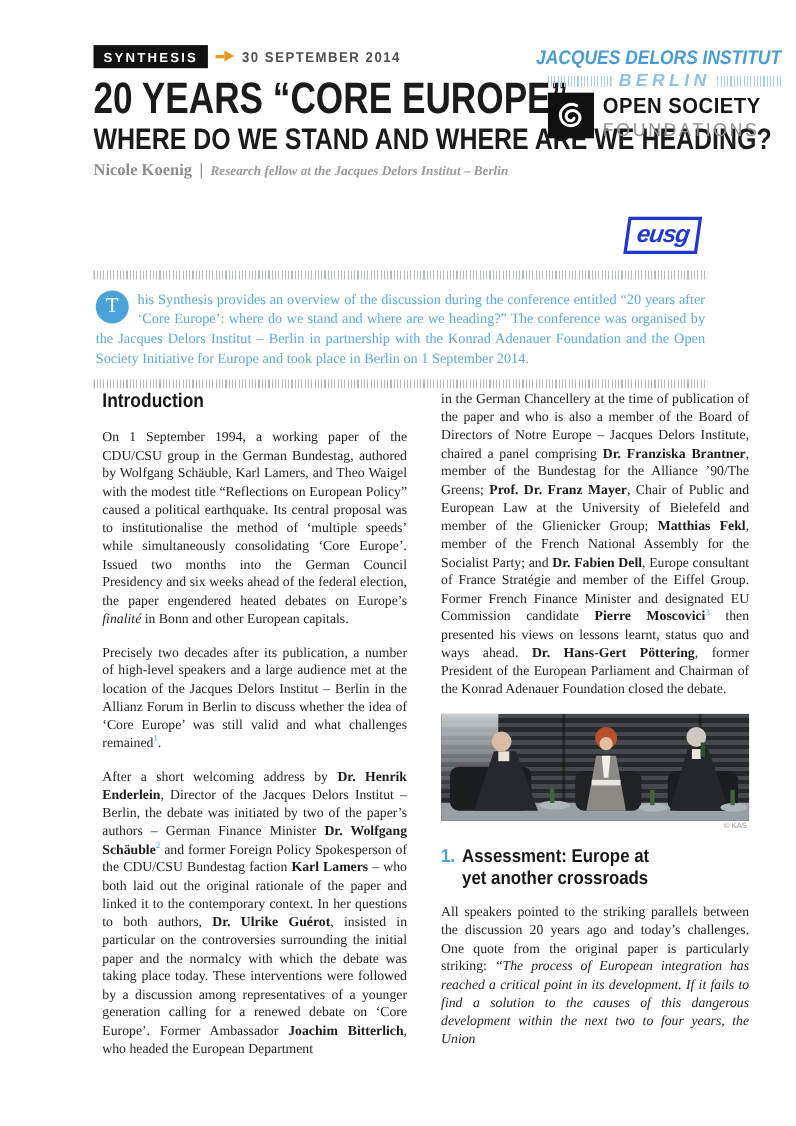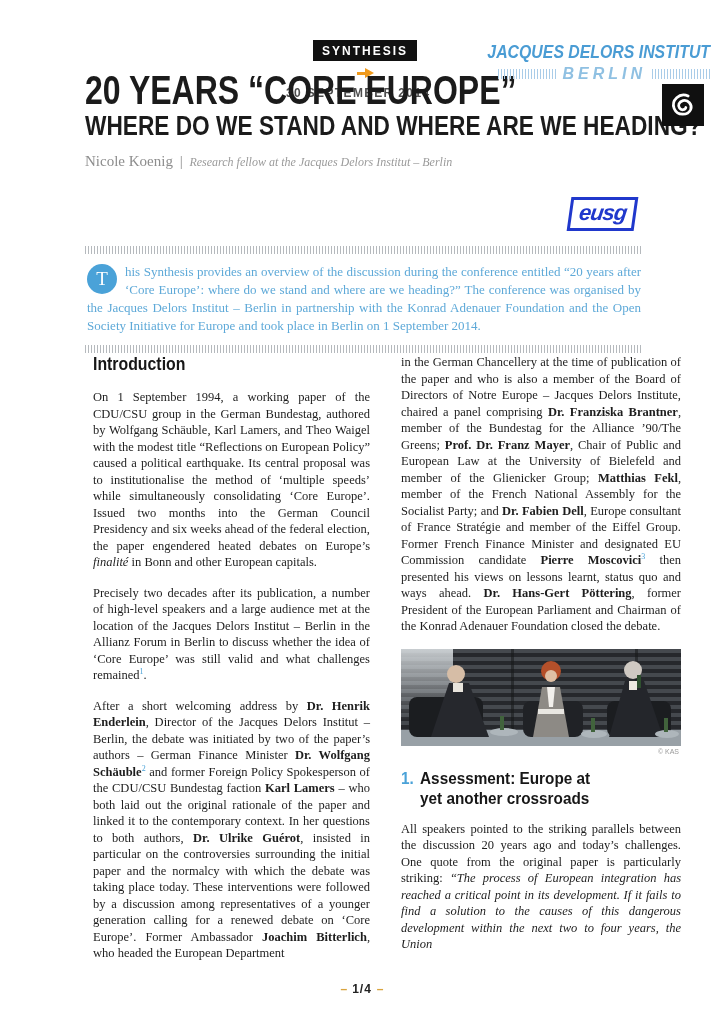--- a/index.html
+++ b/index.html
@@ -5,21 +5,21 @@
   * { margin:0; padding:0; box-sizing:border-box; }
   html,body { background:#ffffff; }
   .page {
     position:relative; width:724px; height:1024px; margin:0 auto;
     background:#ffffff; overflow:hidden;
     font-family:"Liberation Serif", serif; color:#1d1d1d;
   }
 
   
   .masthead { position:absolute; left:85px; top:40px; width:560px; }
-  .badge-row { display:flex; align-items:center; gap:7px; height:22px;flex-direction:column; }
+  .badge-row { display:flex; align-items:center; gap:7px; height:22px; }
   .badge {
     background:#111; color:#fff; font-family:"Liberation Sans",sans-serif;
     font-weight:bold; font-size:12px; letter-spacing:2px; padding:4px 9px 3px;
   }
   .arrow-icon { display:flex; align-items:center; }
   .arrow-tail { width:8px; height:3px; background:#f09a1c; }
   .arrow-head { width:0; height:0; border-left:9px solid #f09a1c;
     border-top:5px solid transparent; border-bottom:5px solid transparent; }
   .date {
     font-family:"Liberation Sans",sans-serif; font-weight:bold; font-size:13px;
@@ -29,21 +29,21 @@
   .doc-title {
     margin-top:10px; font-family:"Liberation Sans",sans-serif; font-weight:bold;
     font-size:40px; line-height:36px; color:#1b1b1b; white-space:nowrap;
     transform:scaleX(0.80); transform-origin:left;
   }
   .doc-subtitle {
     margin-top:4px; font-family:"Liberation Sans",sans-serif; font-weight:bold;
     font-size:27px; line-height:28px; color:#1b1b1b; white-space:nowrap;
     transform:scaleX(0.84); transform-origin:left;
   }
-  .author-line { margin-top:13px; font-size:15px; color:#8d8d8d; }
+  .author-line { margin-top:7px; font-size:15px; color:#8d8d8d;font-weight:bold; }
   .author-role { font-style:italic; font-size:12px; color:#9a9a9a; }
   .author-sep { color:#8d8d8d; padding:0 3px; }
 
   
   .jdi { position:absolute; top:42px; right:14px; font-family:"Liberation Sans",sans-serif;font-style:italic; }
   .jdi-line1 { color:#4a9cd4; font-weight:bold; font-size:18px; white-space:nowrap;
     transform:scaleX(0.88); transform-origin:right; }
   .jdi-row { display:flex; align-items:center; justify-content:flex-end; gap:6px; margin-top:2px; }
   .jdi-hatch { width:58px; height:10px;
     background:repeating-linear-gradient(90deg,#a9cce8 0 1px,transparent 1px 3px); }
@@ -145,20 +145,24 @@
       <span class="jdi-hatch"></span>
     </div>
   </div>
 
   <div class="osf">
     <span>
       <svg width="42" height="42" viewBox="0 0 40 40">
         <rect width="40" height="40" fill="#101010"></rect>
         <path d="M27 13 C20 7, 10 13, 11 21 C12 29, 22 31, 26 26 C29 22, 26 16, 21 16 C17 16, 15 19, 16 22 C17 25, 21 25, 22 23" fill="none" stroke="#ffffff" stroke-width="2.6" stroke-linecap="round" transform="rotate(-15 20 20)"></path>
       </svg>
+    </span>
+    <span class="osf-text">
+      <div class="osf-l1">OPEN SOCIETY</div>
+      <div class="osf-l2">FOUNDATIONS</div>
     </span>
   </div>
 
 
   <div class="eusg">
     <span class="eusg-text">eusg</span>
   </div>
 
   <div class="abstract">
     <div class="hatch"></div>
@@ -218,17 +222,14 @@
     </div>
 
     <div class="sec1">
       <span class="sec1-num">1.</span>
       <span class="sec1-title">Assessment: Europe at yet another crossroads</span>
     </div>
 
     <p class="body-p"><span>All speakers pointed to the striking parallels between the discussion 20 years ago and today’s challenges. One quote from the original paper is particularly striking: </span><span class="i">“The process of European integration has reached a critical point in its development. If it fails to find a solution to the causes of this dangerous development within the next two to four years, the Union</span></p>
   </div>
 
-  <div class="footer">
-    <span class="dash">–</span><span class="num">1/4</span><span class="dash">–</span>
-  </div>
 
 </div>
 
 </body></html>

